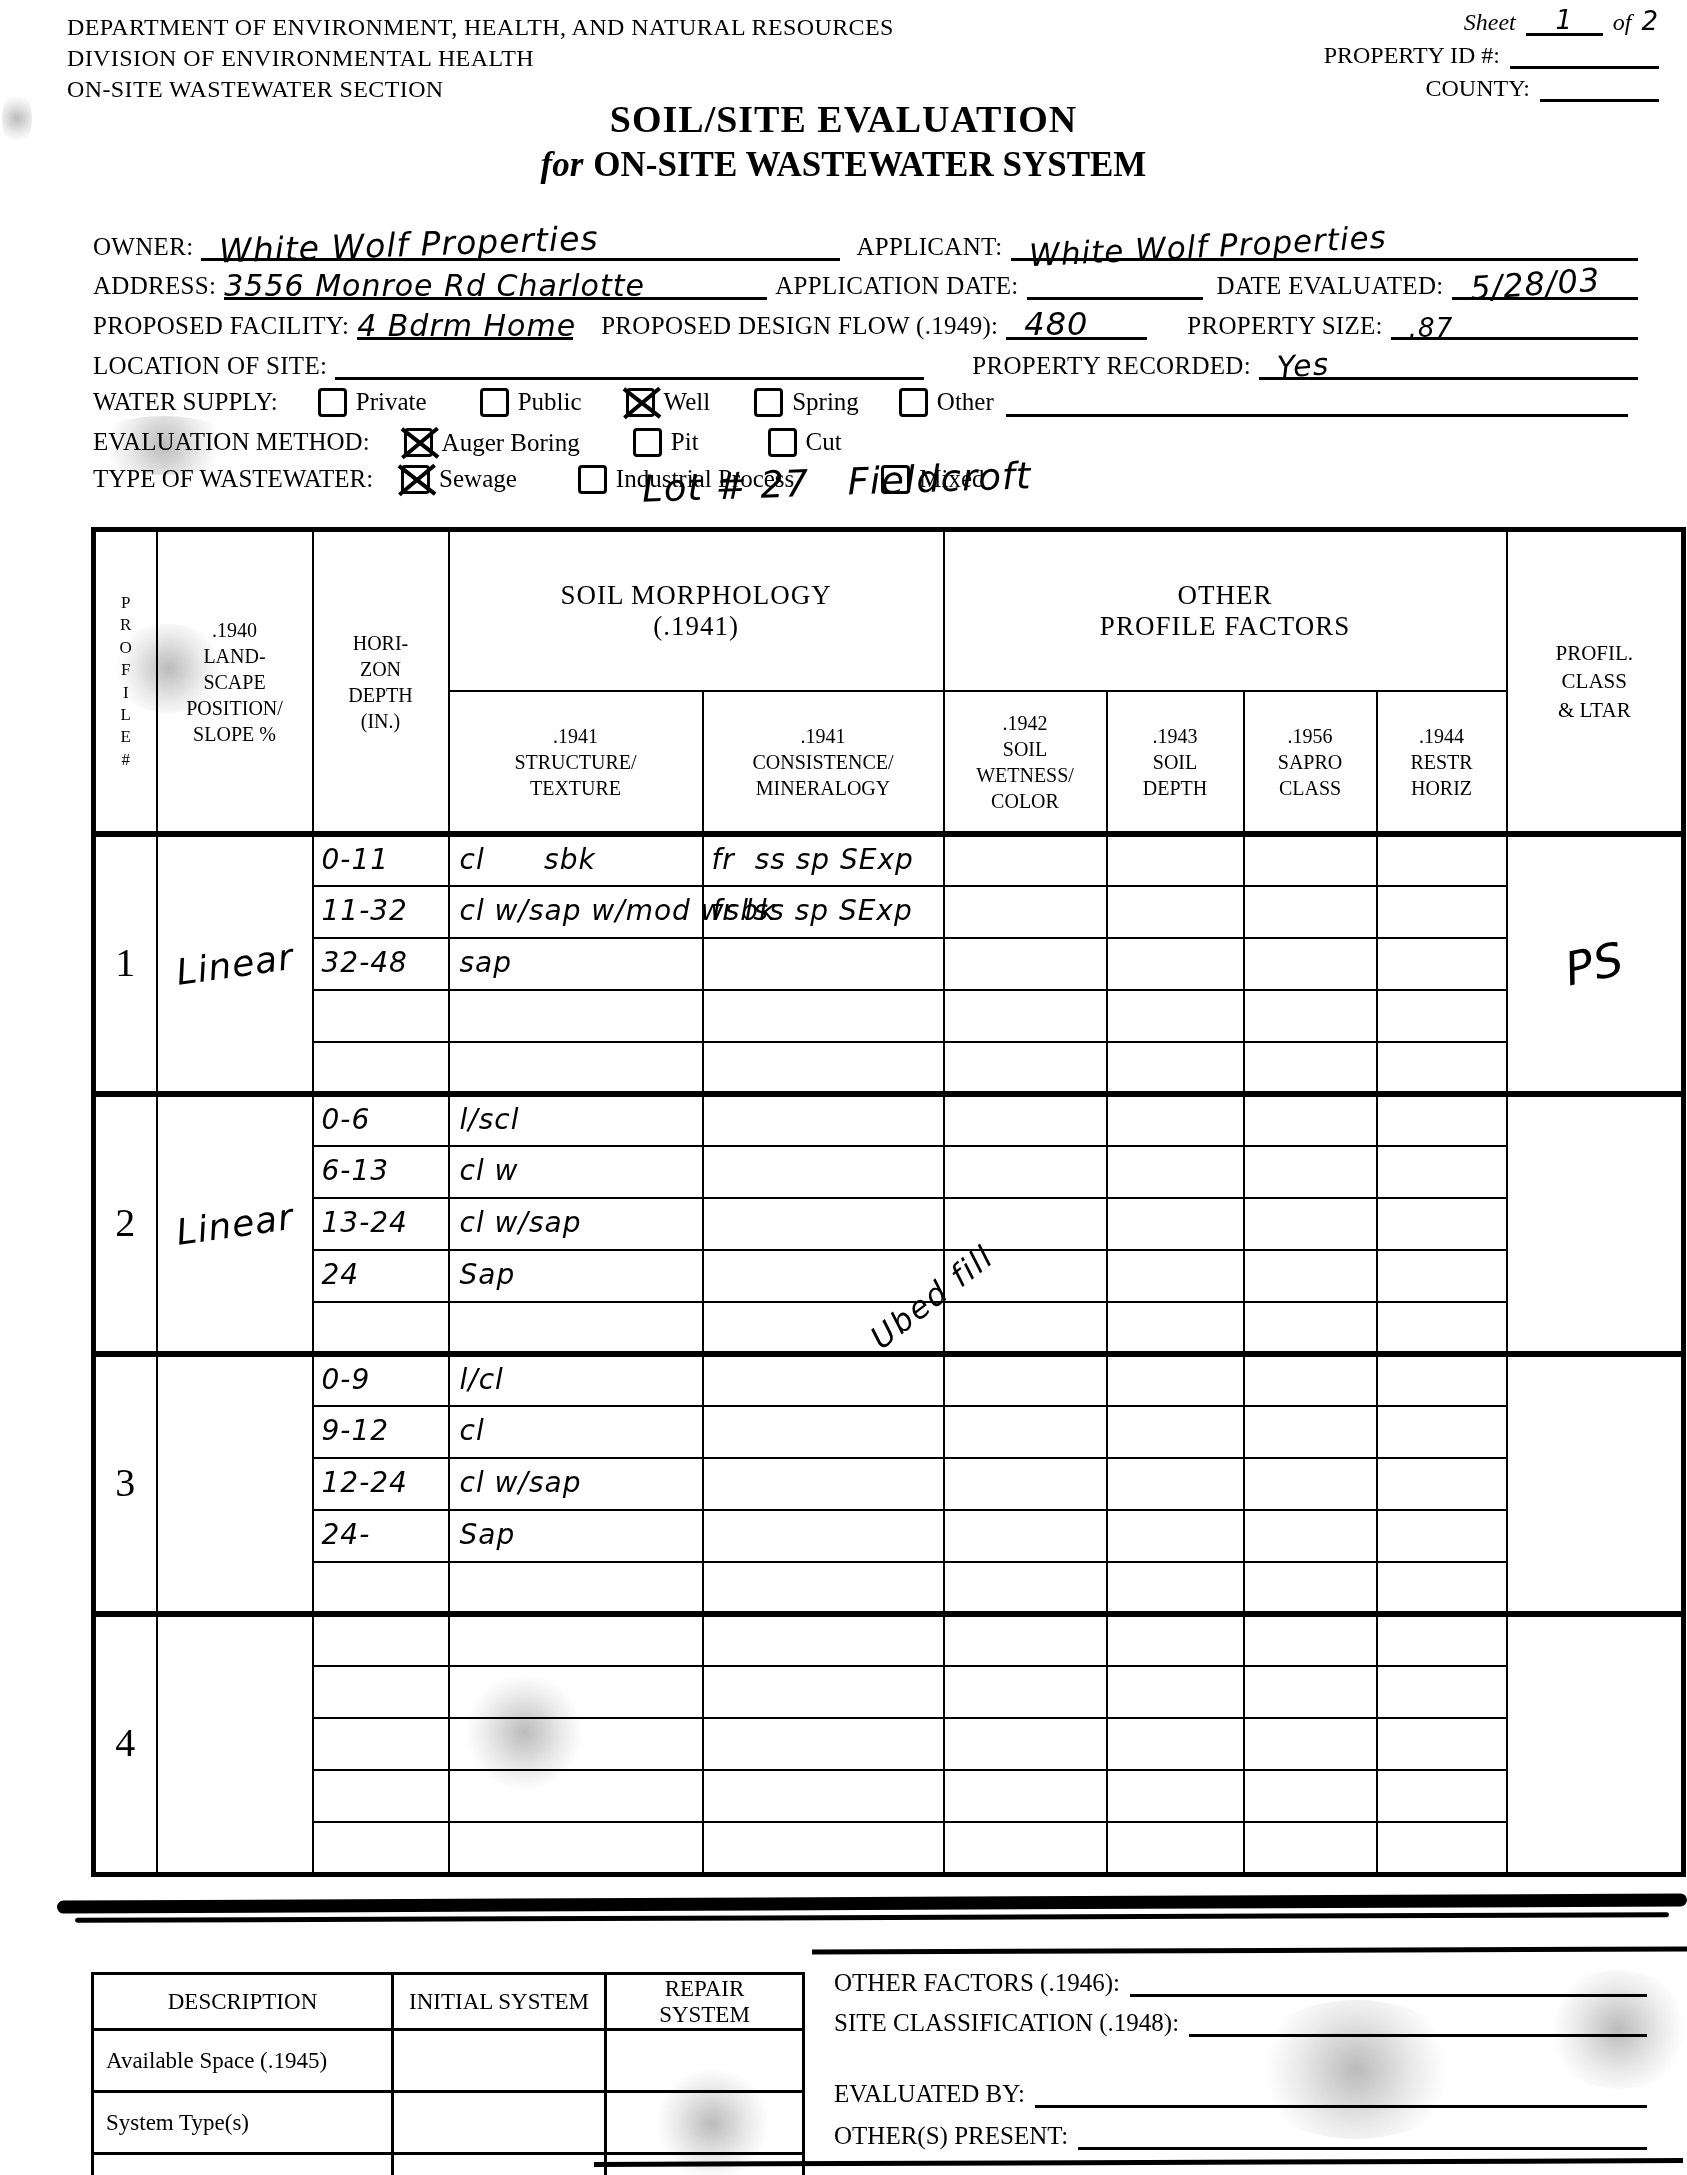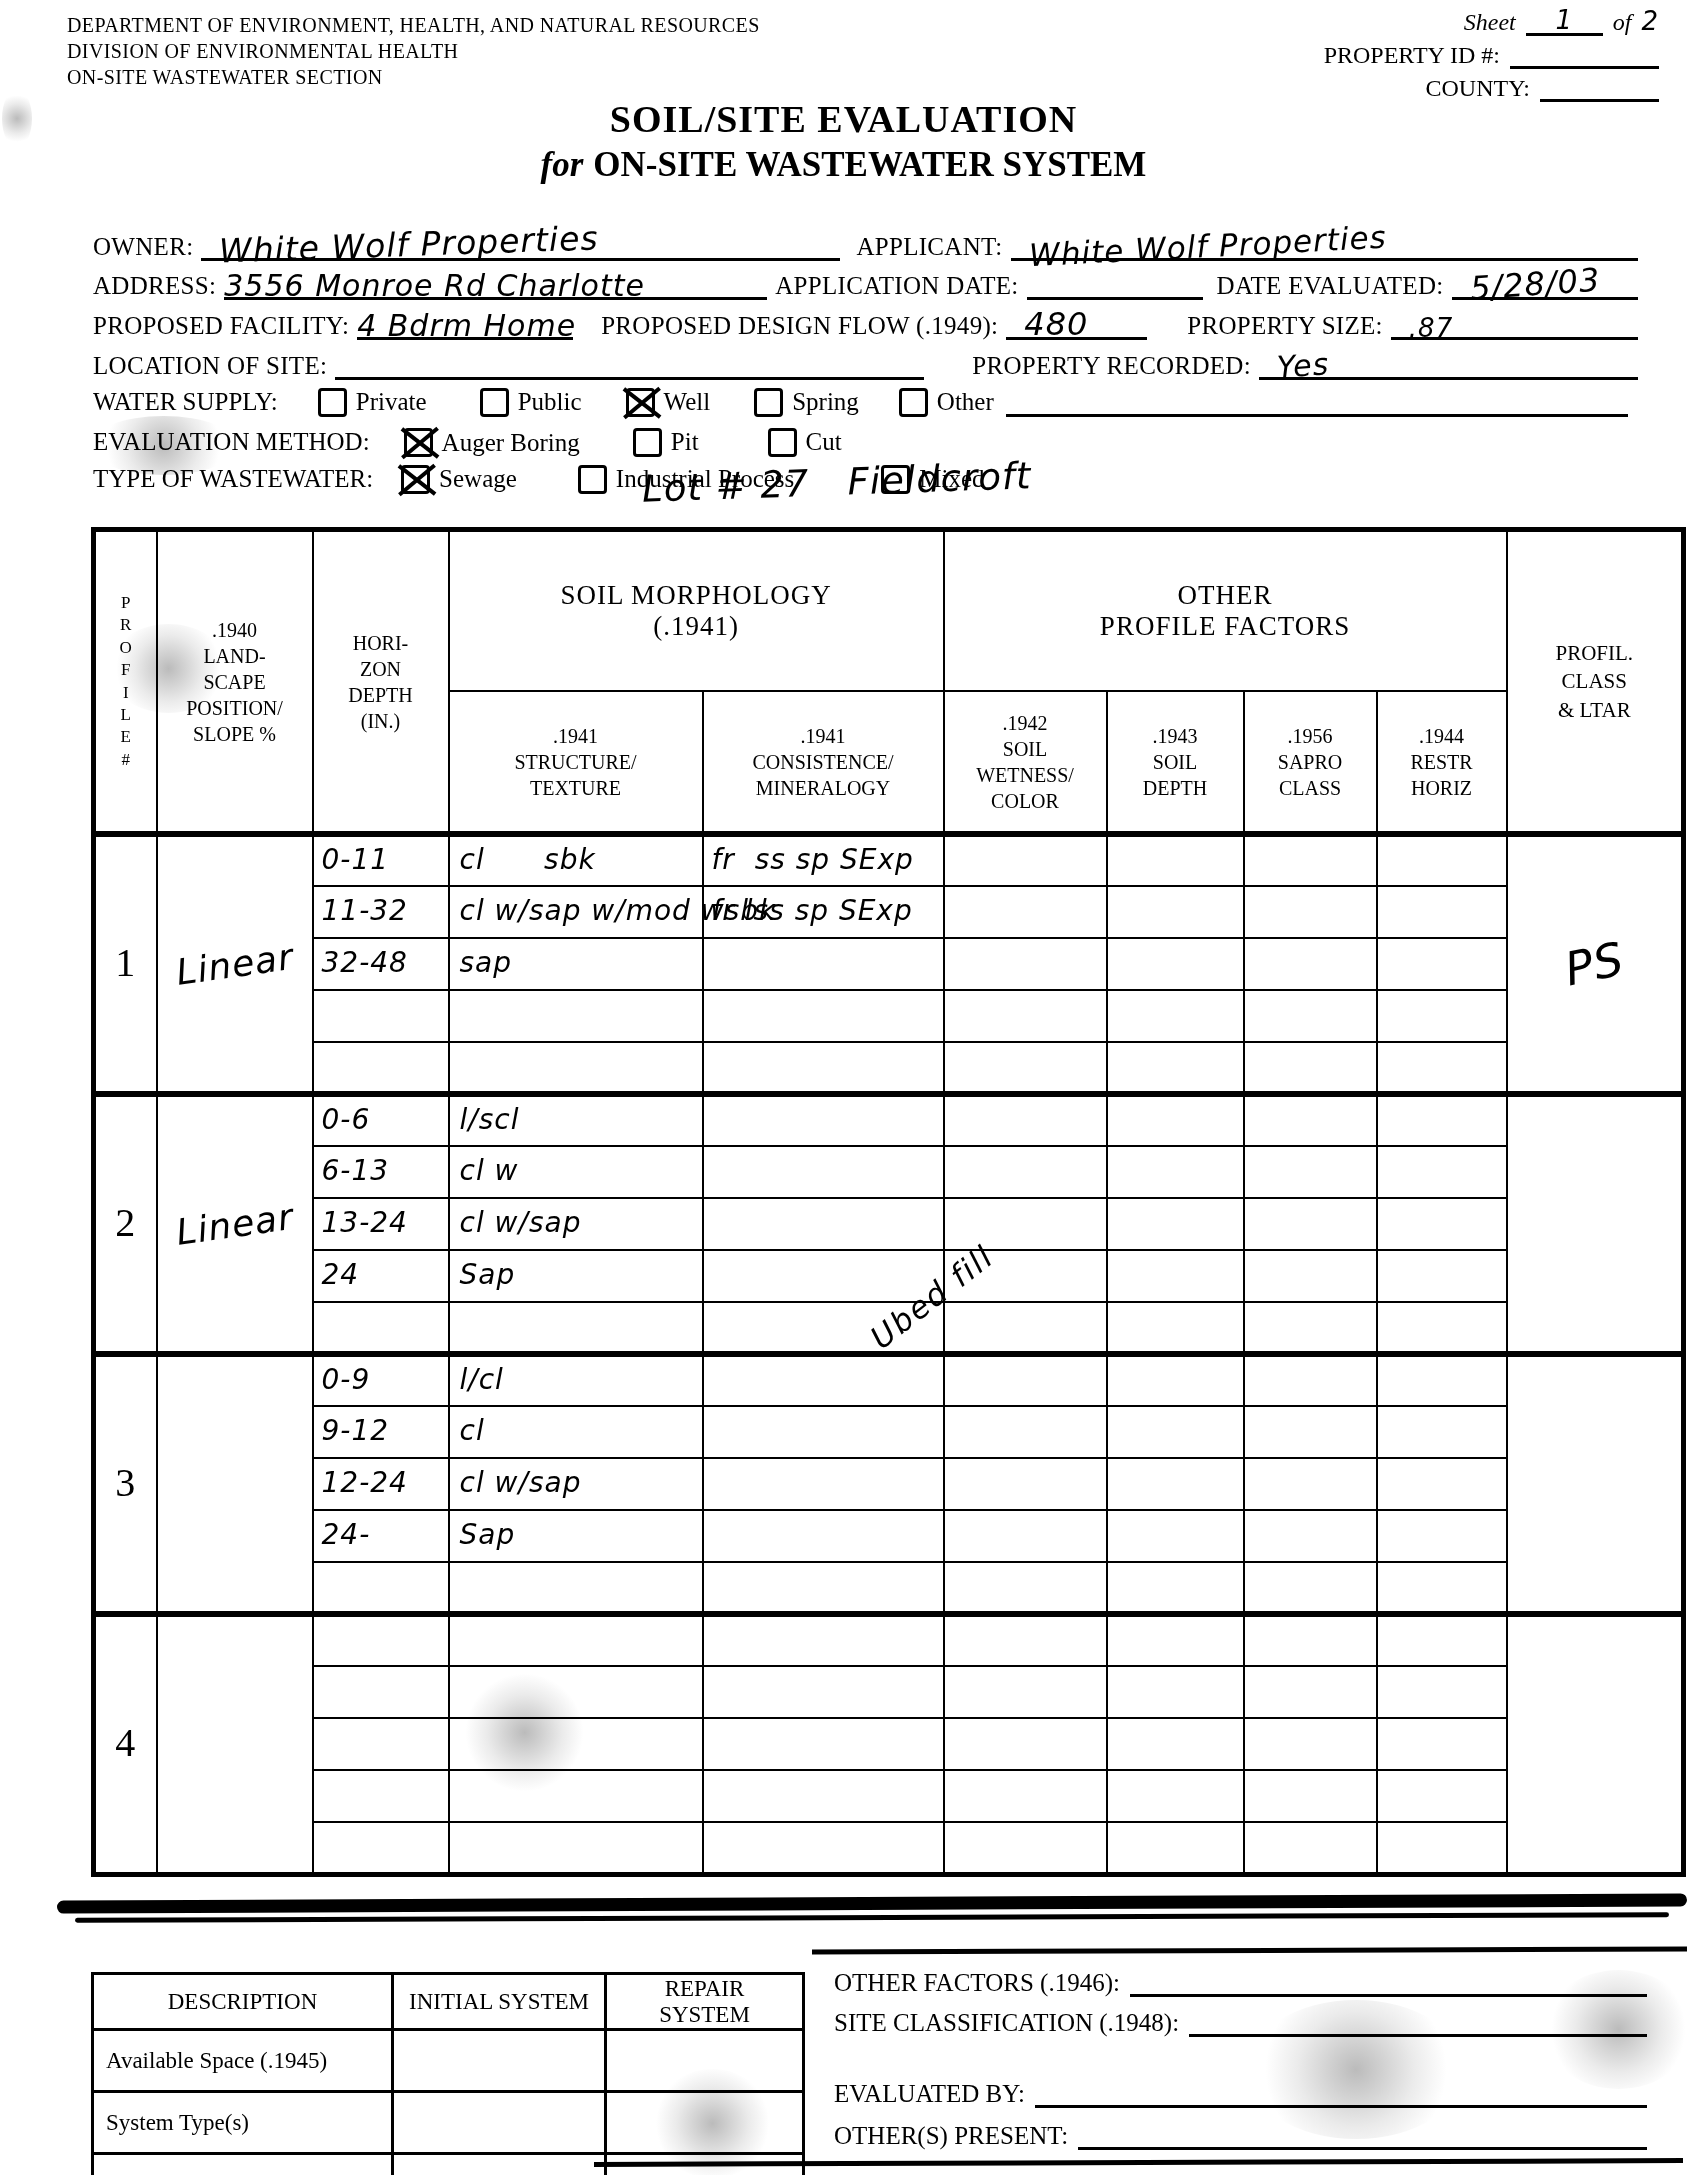--- a/index.html
+++ b/index.html
@@ -5,21 +5,21 @@
   html,body{margin:0;padding:0;background:#e8e8e8;}
   .page{
     position:relative; width:1687px; height:2175px; background:#ffffff;
     font-family:"Liberation Serif", serif; color:#000; overflow:hidden;
     margin:0 auto;
   }
   
   .smudge{position:absolute; border-radius:50%; pointer-events:none;
     background:radial-gradient(circle, rgba(60,60,60,.35) 0%, rgba(120,120,120,.15) 45%, rgba(255,255,255,0) 70%);}
   
-  .agency{position:absolute; left:67px; top:12px; font-size:20px; line-height:1.3; letter-spacing:0.4px;}
+  .agency{position:absolute; left:67px; top:12px; font-size:24px; line-height:1.3; letter-spacing:0.4px;}
   .sheet-block{position:absolute; right:28px; top:6px; width:436px; font-size:24px;}
   .sheet-row{display:flex; justify-content:flex-end; align-items:flex-end; margin-bottom:6px;}
   .sheet-lab{font-style:italic;}
   .uline{display:inline-block; border-bottom:3px solid #000; position:relative;}
   .uline .hw{position:absolute; left:50%; transform:translateX(-50%); bottom:-2px; white-space:nowrap;}
   .title1{position:absolute; top:97px; left:0; width:100%; text-align:center;
     font-size:38px; font-weight:bold; letter-spacing:1px;}
   .title2{position:absolute; top:145px; left:0; width:100%; text-align:center;
     font-size:35px; font-weight:bold;}
   .title2 .lead{font-style:italic; margin-right:10px;}

